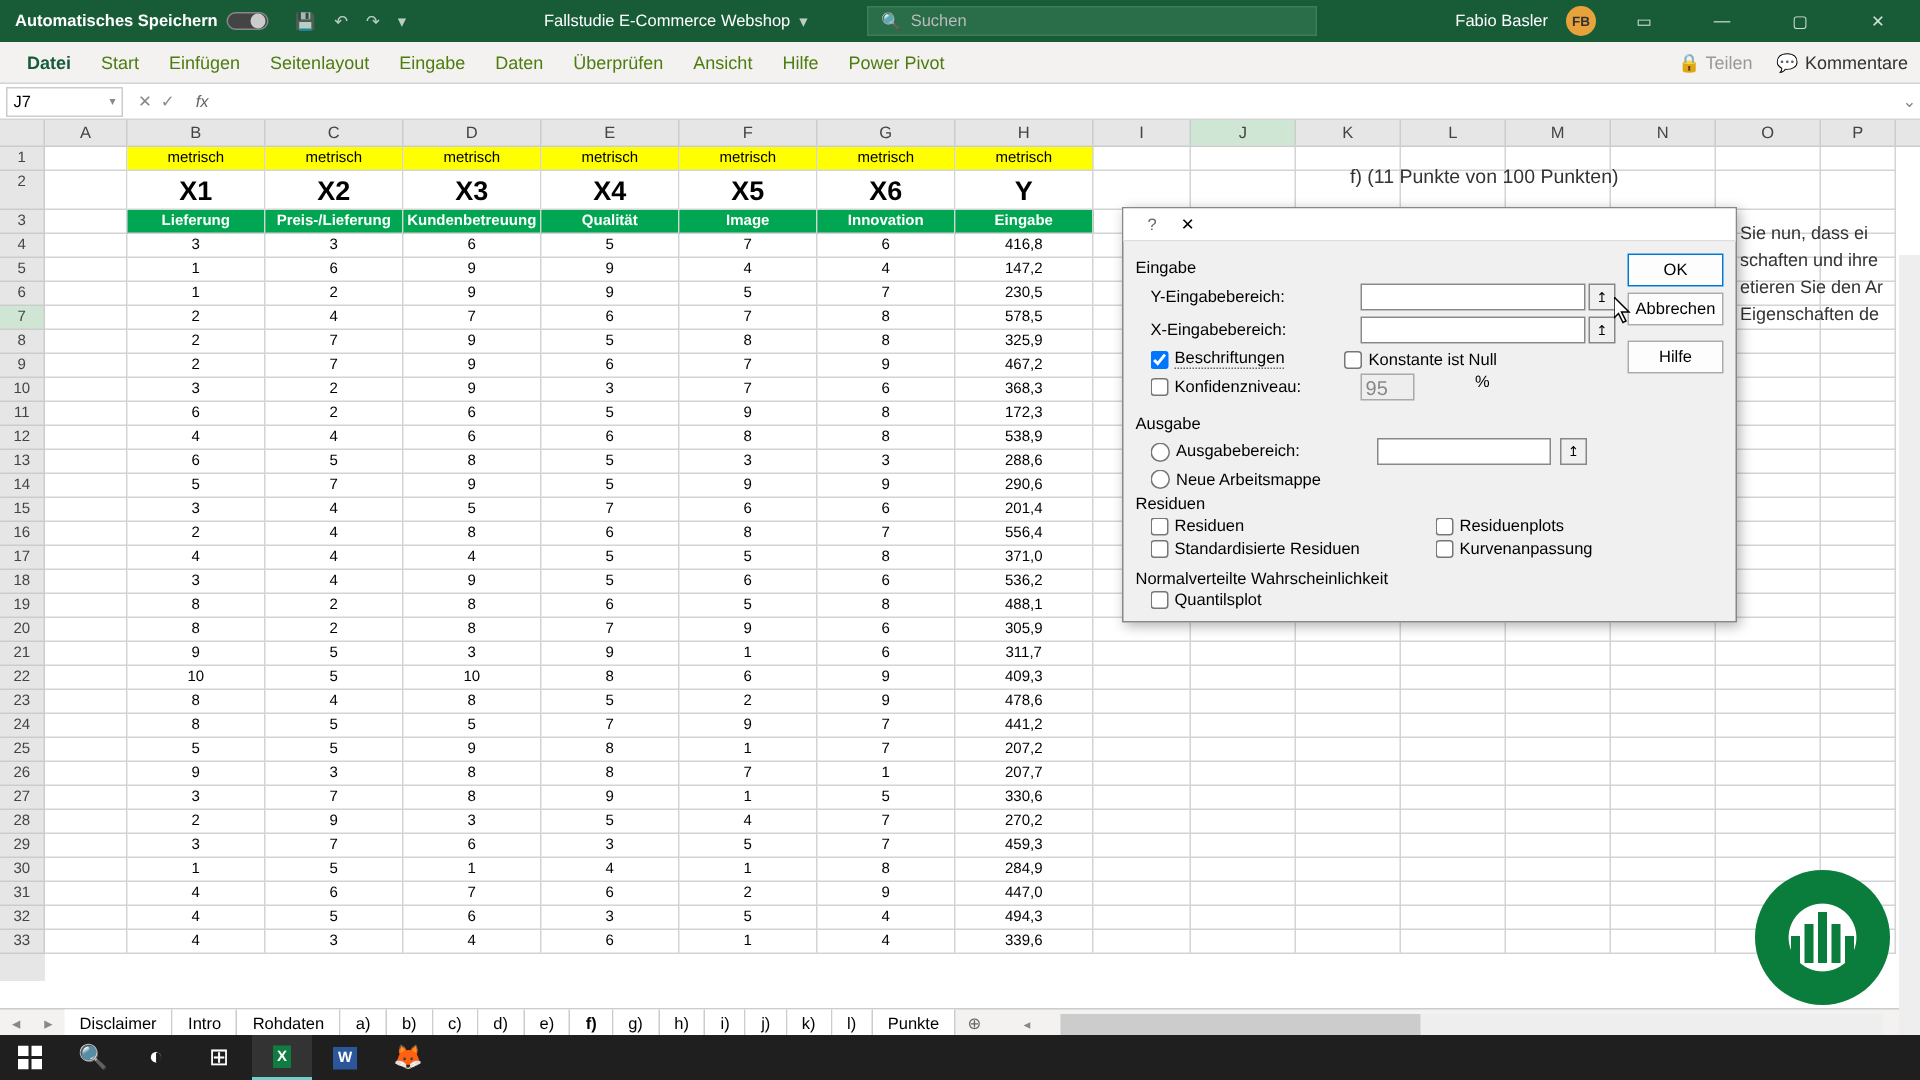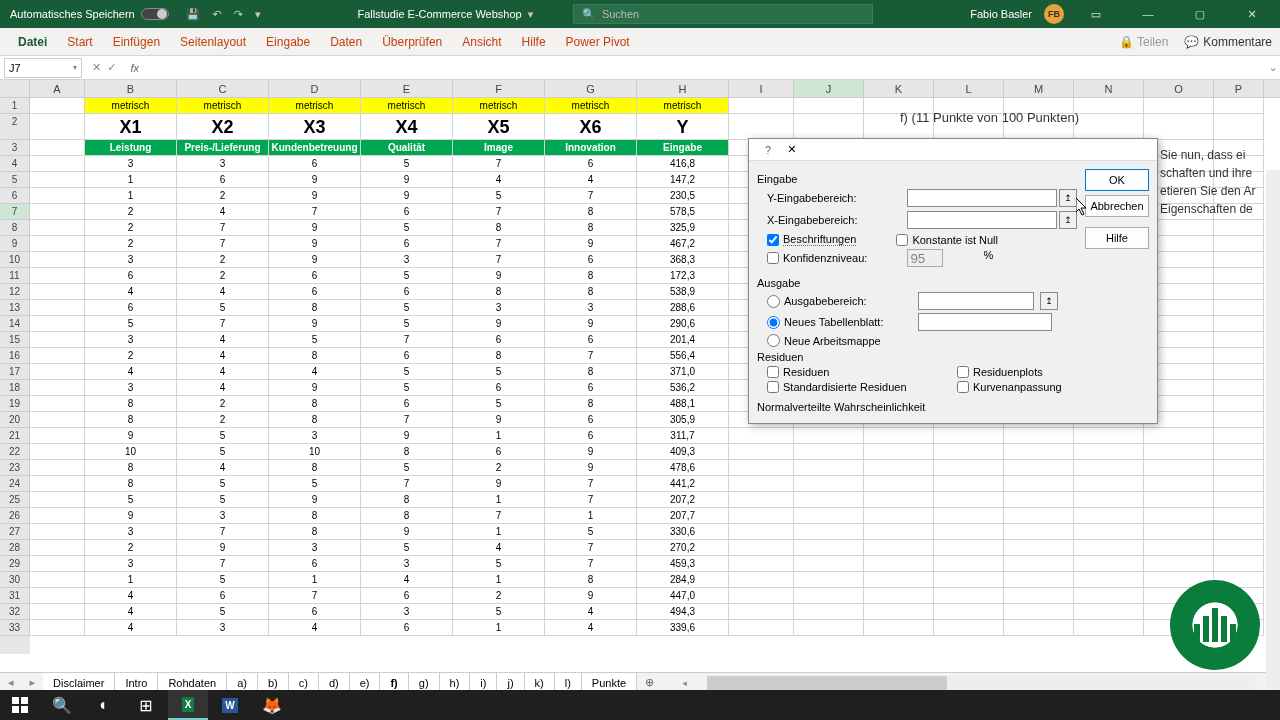--- a/index.html
+++ b/index.html
@@ -1,33 +1,33 @@
 <!DOCTYPE html>
 <html><head>
 <meta charset="utf-8">
 <style>
 * { margin: 0; padding: 0; box-sizing: border-box; font-family: "Segoe UI", Tahoma, sans-serif; }
 body { background: #fff; width: 1280px; height: 720px; overflow: hidden; position: relative; }
 
 
 .title-bar { background: #185c37; height: 28px; display: flex; align-items: center; color: #fff; font-size: 11px; }
-.autosave { display: flex; align-items: center; gap: 6px; padding: 0 10px; }
+.autosave { display: flex; align-items: center; gap: 6px; padding: 0 10px; font-weight: bold; }
 .toggle-off { width: 28px; height: 12px; border: 1px solid #888; border-radius: 6px; background: #444; position: relative; }
 .toggle-off::after { content: ""; position: absolute; right: 1px; top: 0; width: 10px; height: 10px; background: #ccc; border-radius: 50%; }
 .qat { display: flex; gap: 12px; padding: 0 8px; opacity: 0.7; }
 .title-center { flex: 1; text-align: center; display: flex; justify-content: center; gap: 40px; align-items: center; }
 .doc-title { display: flex; align-items: center; gap: 6px; }
 .search-box { background: #296d49; border: 1px solid #3a7d59; height: 20px; width: 300px; display: flex; align-items: center; padding: 0 8px; gap: 6px; color: #bbb; }
 .title-right { display: flex; align-items: center; gap: 12px; padding: 0 8px; }
 .user-badge { width: 20px; height: 20px; background: #e8a23c; border-radius: 50%; display: flex; align-items: center; justify-content: center; font-size: 9px; font-weight: bold; color: #333; }
 .win-btn { width: 40px; height: 28px; display: flex; align-items: center; justify-content: center; opacity: 0.8; }
 
 
 .ribbon-tabs { background: #f3f2f1; height: 28px; display: flex; align-items: center; padding: 0 8px; border-bottom: 1px solid #d4d4d4; font-size: 12px; }
-.ribbon-tabs .tab { padding: 0 10px; height: 28px; line-height: 28px; color: #c2410c; }
+.ribbon-tabs .tab { padding: 0 10px; height: 28px; line-height: 28px; color: #4d7c0f; }
 .ribbon-tabs .tab.file { color: #185c37; font-weight: 600; }
 .ribbon-right { margin-left: auto; display: flex; gap: 8px; }
 .share-btn { color: #999; padding: 0 8px; }
 .comments-btn { color: #333; display: flex; gap: 4px; align-items: center; }
 
 
 .formula-row { height: 24px; display: flex; align-items: center; border-bottom: 1px solid #d4d4d4; font-size: 11px; }
 .name-box { width: 78px; border: 1px solid #ccc; height: 20px; margin: 0 4px; padding: 0 4px; display: flex; align-items: center; justify-content: space-between; }
 .fb-icons { display: flex; gap: 6px; padding: 0 6px; color: #888; }
 .fx { font-style: italic; color: #666; padding: 0 8px; }
@@ -258,21 +258,21 @@
           <div class="cell" style="width: 70px;"></div>
           <div class="cell" style="width: 70px;"></div>
           <div class="cell" style="width: 70px;"></div>
           <div class="cell" style="width: 70px;"></div>
           <div class="cell" style="width: 70px;"></div>
           <div class="cell" style="width: 70px;"></div>
           <div class="cell" style="width: 50px;"></div>
         </div>
         <div class="row">
           <div class="cell" style="width: 55px;"></div>
-          <div class="cell hdr-sub" style="width: 92px;">Leistung</div>
+          <div class="cell hdr-sub" style="width: 92px;">Lieferung</div>
           <div class="cell hdr-sub" style="width: 92px;">Preis-/Lieferung</div>
           <div class="cell hdr-sub" style="width: 92px;">Kundenbetreuung</div>
           <div class="cell hdr-sub" style="width: 92px;">Qualität</div>
           <div class="cell hdr-sub" style="width: 92px;">Image</div>
           <div class="cell hdr-sub" style="width: 92px;">Innovation</div>
           <div class="cell hdr-sub" style="width: 92px;">Eingabe</div>
           <div class="cell" style="width: 65px;"></div>
           <div class="cell" style="width: 70px;"></div>
           <div class="cell" style="width: 70px;"></div>
           <div class="cell" style="width: 70px;"></div>
@@ -870,25 +870,20 @@
         <input type="text" style="width: 36px; height: 18px; border: 1px solid rgb(170, 170, 170); background: rgb(238, 238, 238); color: rgb(136, 136, 136); padding: 0px 2px;" value="95">
           <span>%</span>
       </div>
 
       <div class="grp-label" style="margin-top:10px">Ausgabe</div>
       <div class="rad">
           <input type="radio" name="out" style="">
           <span style="width:130px;display:inline-block">Ausgabebereich:</span>
           <input type="text" style="width: 116px; height: 18px; border: 1px solid rgb(136, 136, 136);">
           <div class="ref-btn">↥</div>
-        </div>
-      <div class="rad">
-          <input type="radio" name="out" checked="" style="">
-          <span style="width:130px;display:inline-block">Neues Tabellenblatt:</span>
-          <input type="text" style="width: 134px; height: 18px; border: 1px solid rgb(136, 136, 136);">
         </div>
       <div class="rad">
           <input type="radio" name="out" style="">
           <span>Neue Arbeitsmappe</span>
         </div>
 
       <div class="grp-label">Residuen</div>
       <div class="chk-row">
         <div class="chk" style="width:150px">
             <input type="checkbox" style="">
@@ -904,20 +899,24 @@
             <input type="checkbox" style="">
             <span>Standardisierte Residuen</span>
           </div>
         <div class="chk">
             <input type="checkbox" style="">
             <span>Kurvenanpassung</span>
           </div>
       </div>
 
       <div class="grp-label" style="margin-top:8px">Normalverteilte Wahrscheinlichkeit</div>
+      <div class="chk" style="padding-left:10px">
+          <input type="checkbox" style="">
+          <span>Quantilsplot</span>
+        </div>
     </div>
     <div class="dlg-side">
       <button class="dlg-btn primary">OK</button>
       <button class="dlg-btn">Abbrechen</button>
       <button class="dlg-btn" style="margin-top:6px">Hilfe</button>
     </div>
   </div>
 </div>
 
 <div class="sheet-tabs">

